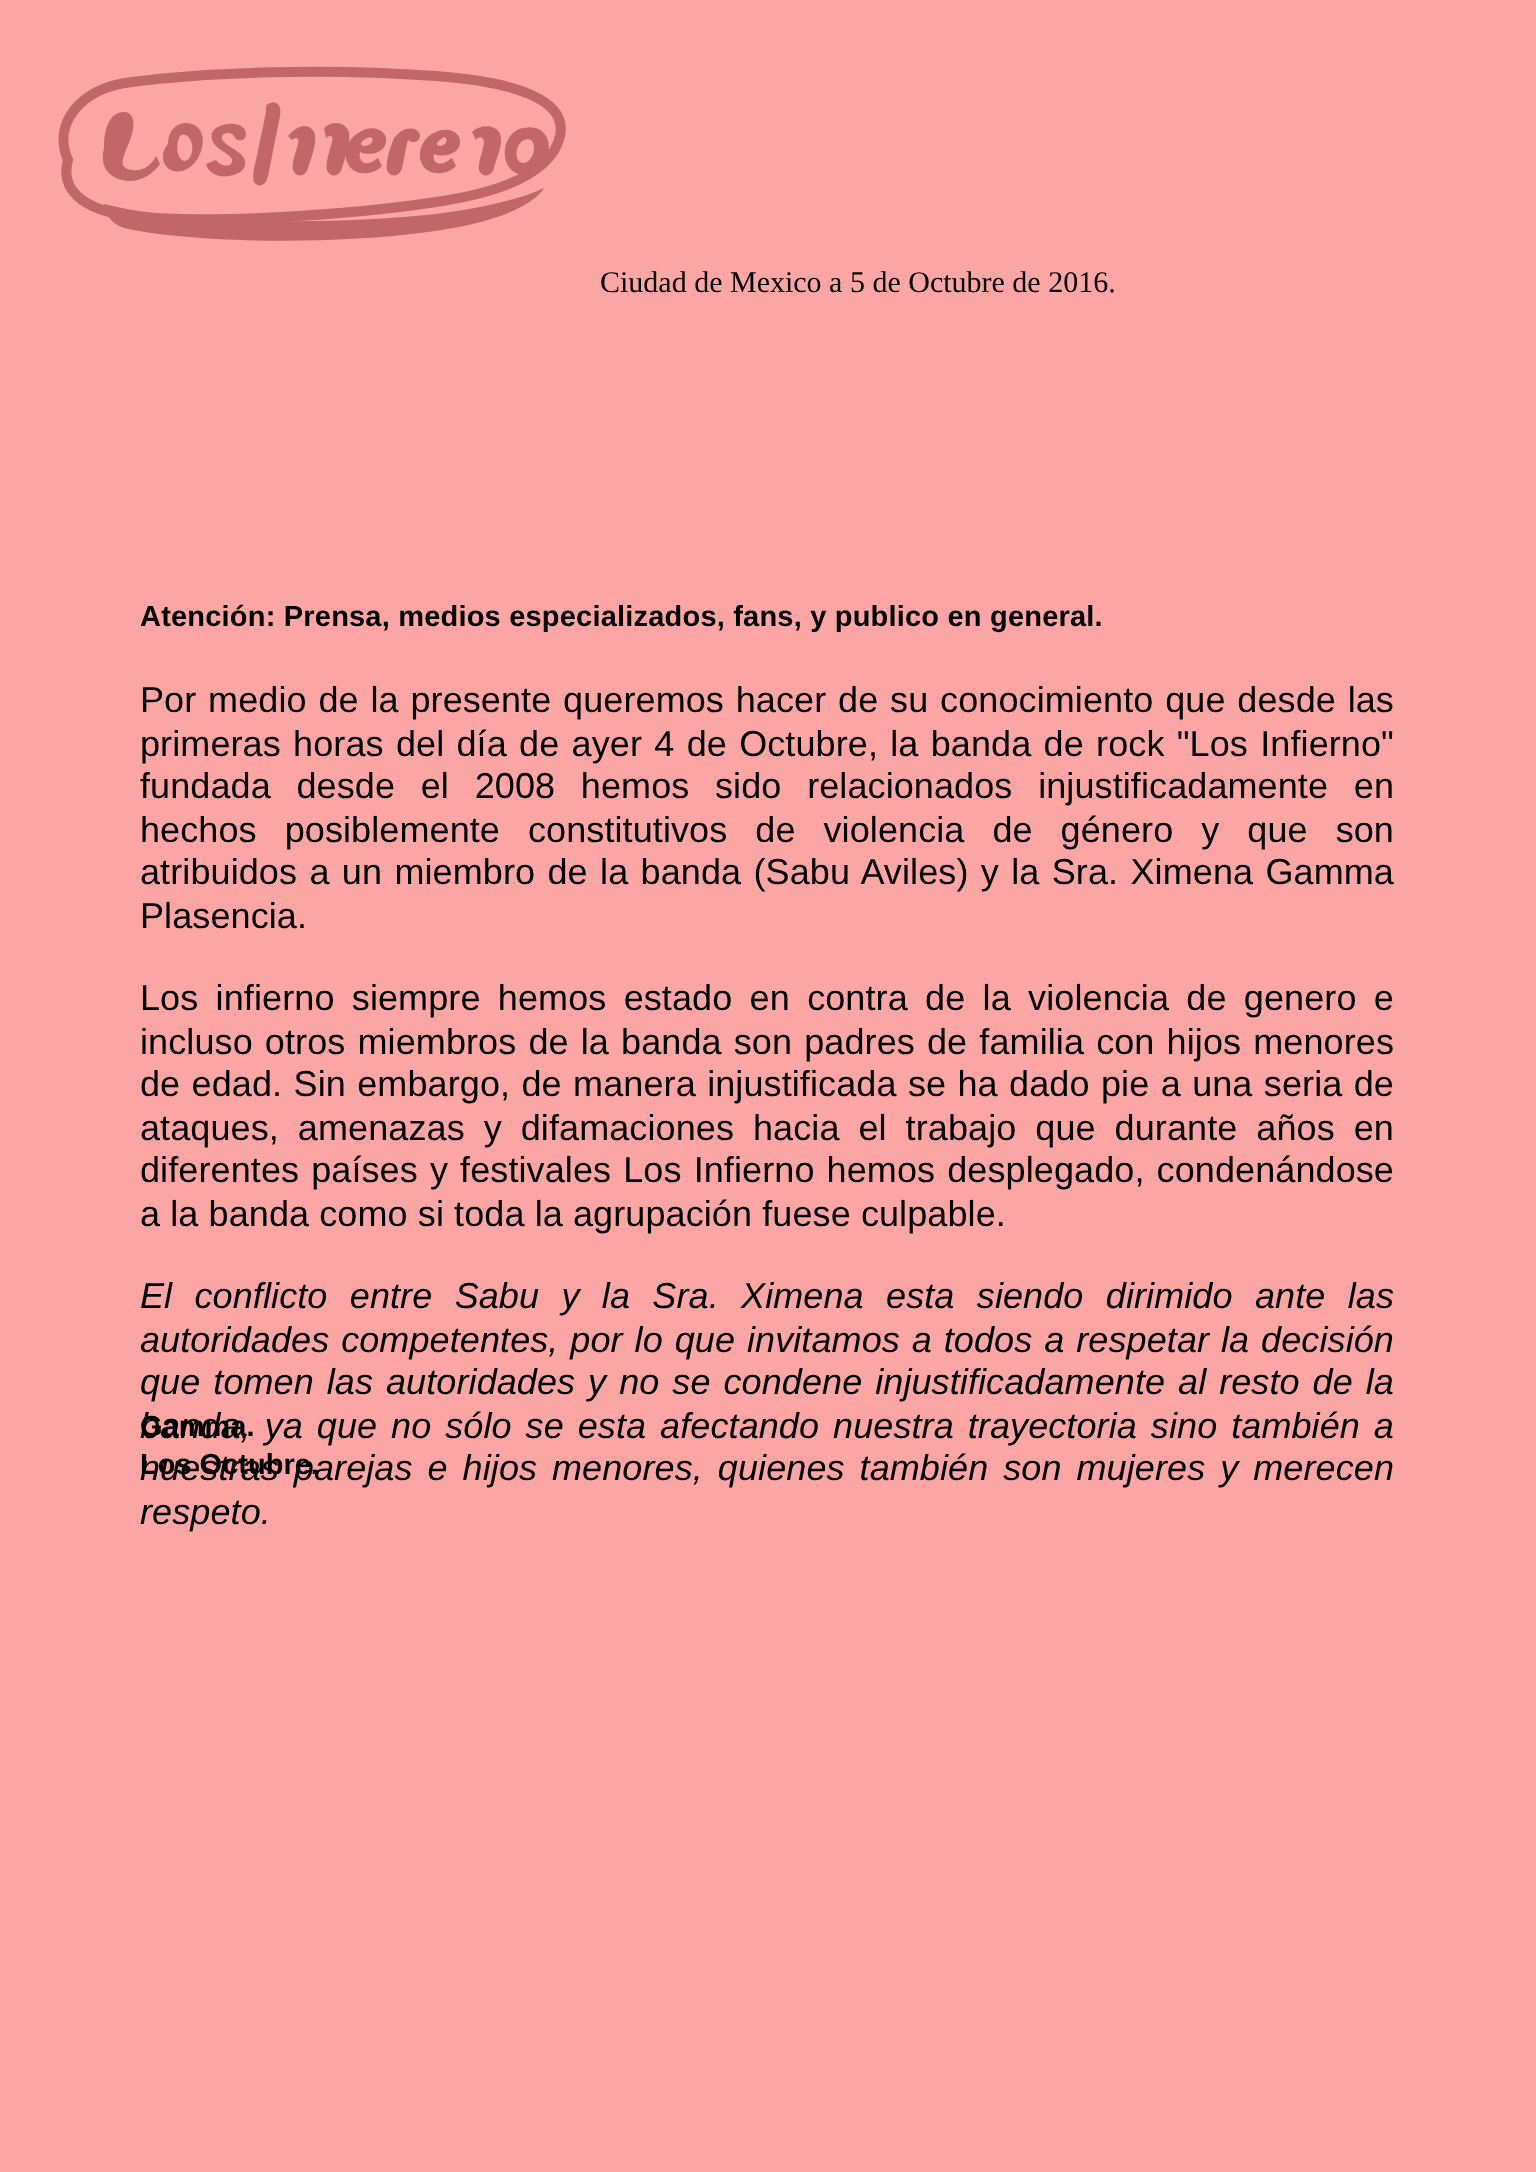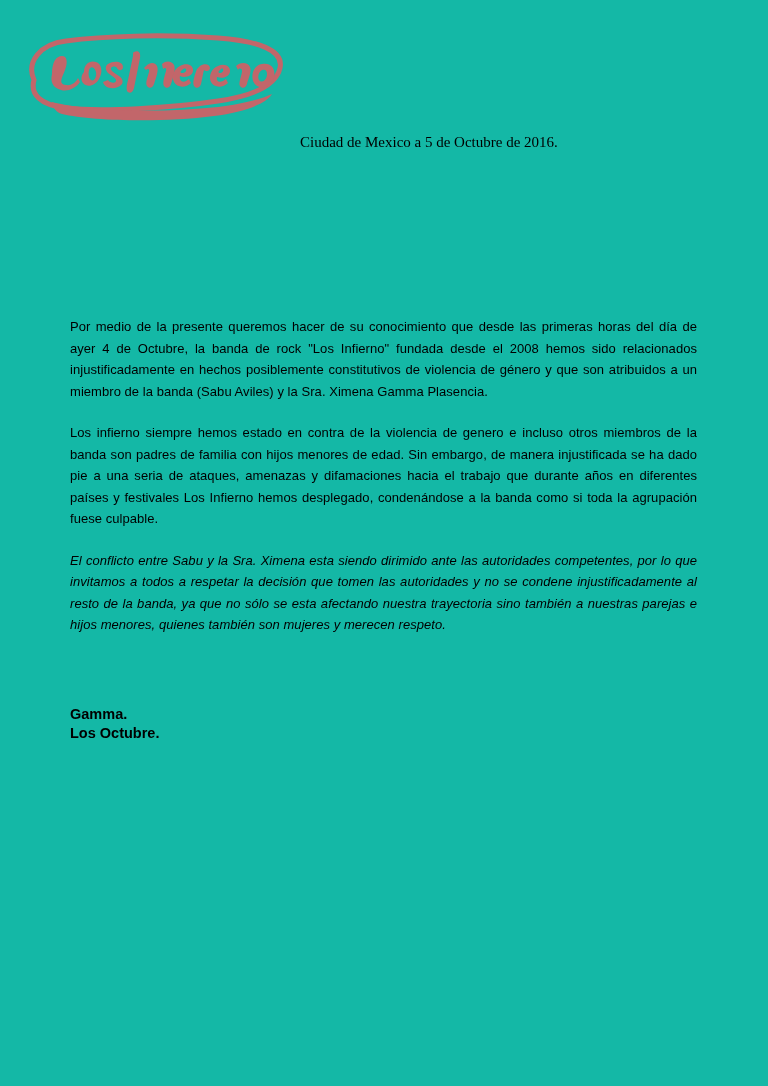--- a/index.html
+++ b/index.html
@@ -13,21 +13,21 @@
     position: relative;
     font-family: "Liberation Sans", sans-serif;
     color: #000000;
     overflow: hidden;
   }
 
   .page {
     position: relative;
     width: 768px;
     height: 1086px;
-    background: #14b8a6;
+    background: #fca5a5;
   }
 
   
   .logo-block {
     position: absolute;
     left: 22px;
     top: 22px;
     width: 268px;
     height: 110px;
   }
@@ -57,21 +57,21 @@
     width: 627px;
   }
   .salutation {
     font-size: 14.5px;
     font-weight: bold;
     line-height: 18px;
     margin: 0 0 22px 0;
     letter-spacing: 0.1px;
   }
   .para {
-    font-size: 13px;
+    font-size: 18px;
     line-height: 21.5px;
     text-align: justify;
     margin: 16px 0 20px 0;
     letter-spacing: 0.05px;
   }
   .para:last-of-type {
     margin-bottom: 0;
     font-style: italic;
   }
   .signoff {
@@ -113,20 +113,21 @@
       </g>
       <g fill="#c2666a">
         <path d="M30 80 C60 88, 130 92, 196 85 C220 82, 240 77, 250 72 C244 82, 222 90, 192 94 C140 101, 70 99, 40 92 C34 90, 31 86, 30 80 Z"></path>
       </g>
     </svg>
   </div>
 
   <div class="date-line">Ciudad de Mexico a 5 de Octubre de 2016.</div>
 
   <div class="letter">
+    <p class="salutation">Atención: Prensa, medios especializados, fans, y publico en general.</p>
     <p class="para">Por medio de la presente queremos hacer de su conocimiento que desde las primeras horas del día de ayer 4 de Octubre, la banda de rock "Los Infierno" fundada desde el 2008 hemos sido relacionados injustificadamente en hechos posiblemente constitutivos de violencia de género y que son atribuidos a un miembro de la banda (Sabu Aviles) y la Sra. Ximena Gamma Plasencia.</p>
     <p class="para">Los infierno siempre hemos estado en contra de la violencia de genero e incluso otros miembros de la banda son padres de familia con hijos menores de edad. Sin embargo, de manera injustificada se ha dado pie a una seria de ataques, amenazas y difamaciones hacia el trabajo que durante años en diferentes países y festivales Los Infierno hemos desplegado, condenándose a la banda como si toda la agrupación fuese culpable.</p>
     <p class="para">El conflicto entre Sabu y la Sra. Ximena esta siendo dirimido ante las autoridades competentes, por lo que invitamos a todos a respetar la decisión que tomen las autoridades y no se condene injustificadamente al resto de la banda, ya que no sólo se esta afectando nuestra trayectoria sino también a nuestras parejas e hijos menores, quienes también son mujeres y merecen respeto.</p>
   </div>
 
   <div class="signoff">
     <div>Gamma.</div>
     <div>Los Octubre.</div>
   </div>
 

